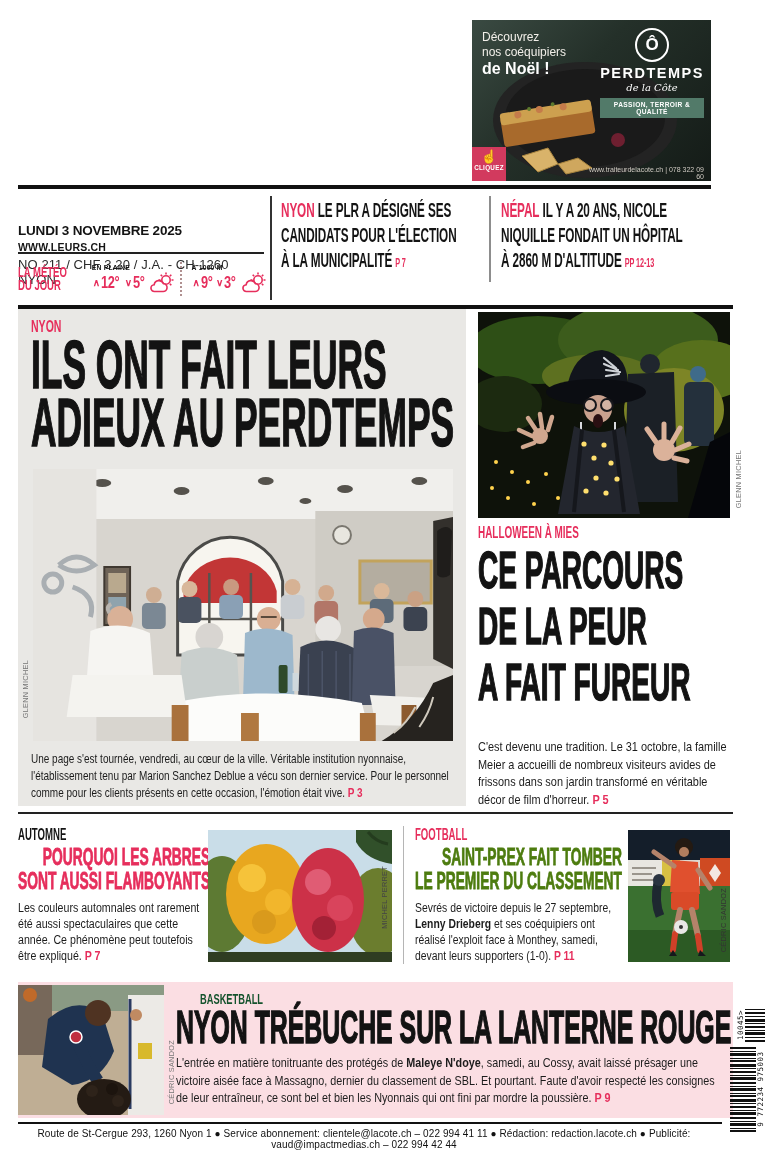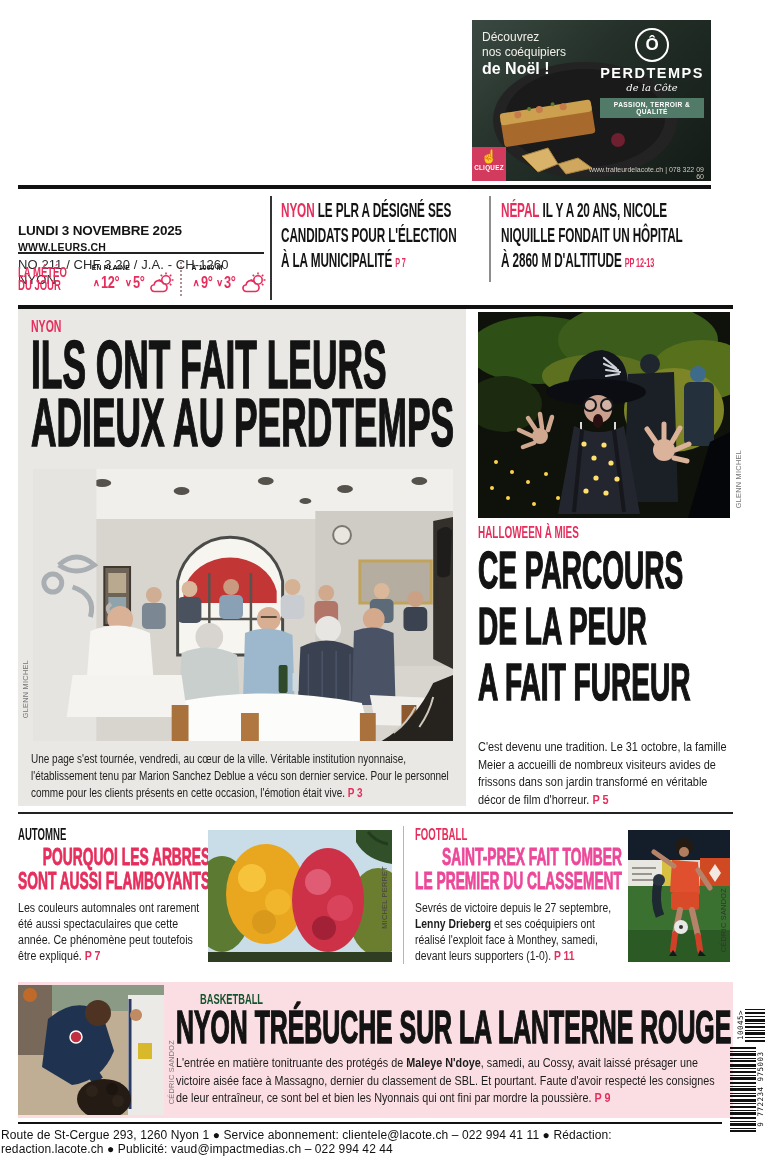--- a/index.html
+++ b/index.html
@@ -99,36 +99,36 @@
   .hl-md{font-size:23px;line-height:24px;font-weight:700;text-align:right;}
   .hl-md .line{display:block;white-space:nowrap;transform:scaleX(.6);transform-origin:0 50%;}
   .body-sm{font-size:12.5px;line-height:16px;color:#1c1c1c;transform-origin:0 0;}
 
   .au-kick{left:18px;top:826px;color:#141414;}
   .au-hl{left:18px;top:845px;color:var(--accent-red,#e62e5c);}
   .au-body{left:18px;top:900px;width:216px;transform:scaleX(.85);}
   .au-photo{left:208px;top:830px;width:184px;height:132px;}
 
   .fb-kick{left:415px;top:826px;color:var(--accent-red,#e62e5c);}
-  .fb-hl{left:415px;top:845px;color:#ec4899;}
+  .fb-hl{left:415px;top:845px;color:#4d7c0f;}
   .fb-body{left:415px;top:900px;width:250px;transform:scaleX(.83);}
   .fb-photo{left:628px;top:830px;width:102px;height:132px;}
 
   
   .bk-strip{left:18px;top:982px;width:715px;height:136px;background:var(--pink-strip,#fbdee3);}
   .bk-photo{position:absolute;left:0;top:3px;width:146px;height:130px;}
   .bk-kick{position:absolute;left:158px;top:8px;font-size:15px;font-weight:700;color:#14532d;padding-left:24px;}
   .bk-kick .cnd{transform:scaleX(.62);}
   .bk-hl{position:absolute;left:158px;top:24px;font-size:46px;line-height:42px;font-weight:700;color:#131313;}
   .bk-hl .line{display:block;white-space:nowrap;transform:scaleX(.54);transform-origin:0 50%;}
   .bk-body{position:absolute;left:158px;top:72px;width:690px;font-size:13.5px;line-height:17.5px;
            color:#1c1c1c;transform:scaleX(.8);transform-origin:0 0;}
 
   
-  .footer{left:1px;top:1128px;width:704px;font-size:12px;color:#111;letter-spacing:.1px;}
+  .footer{left:12px;top:1128px;width:704px;text-align:center;font-size:10px;color:#111;letter-spacing:.1px;}
 
   
   .bc-wrap{left:721px;top:1000px;width:44px;height:132px;}
   .bc-rot{position:absolute;left:-44px;top:44px;width:132px;height:44px;
           transform:rotate(-90deg);transform-origin:center;display:flex;align-items:flex-end;gap:4px;}
   .bc-ean{display:flex;flex-direction:column;align-items:center;}
   .bc-num{font-family:"DejaVu Sans Mono",monospace;font-size:7.5px;color:#111;letter-spacing:.5px;}
   .bc-sup{display:flex;flex-direction:column;align-items:center;}
   b.x{font-weight:700;}
 </style>

